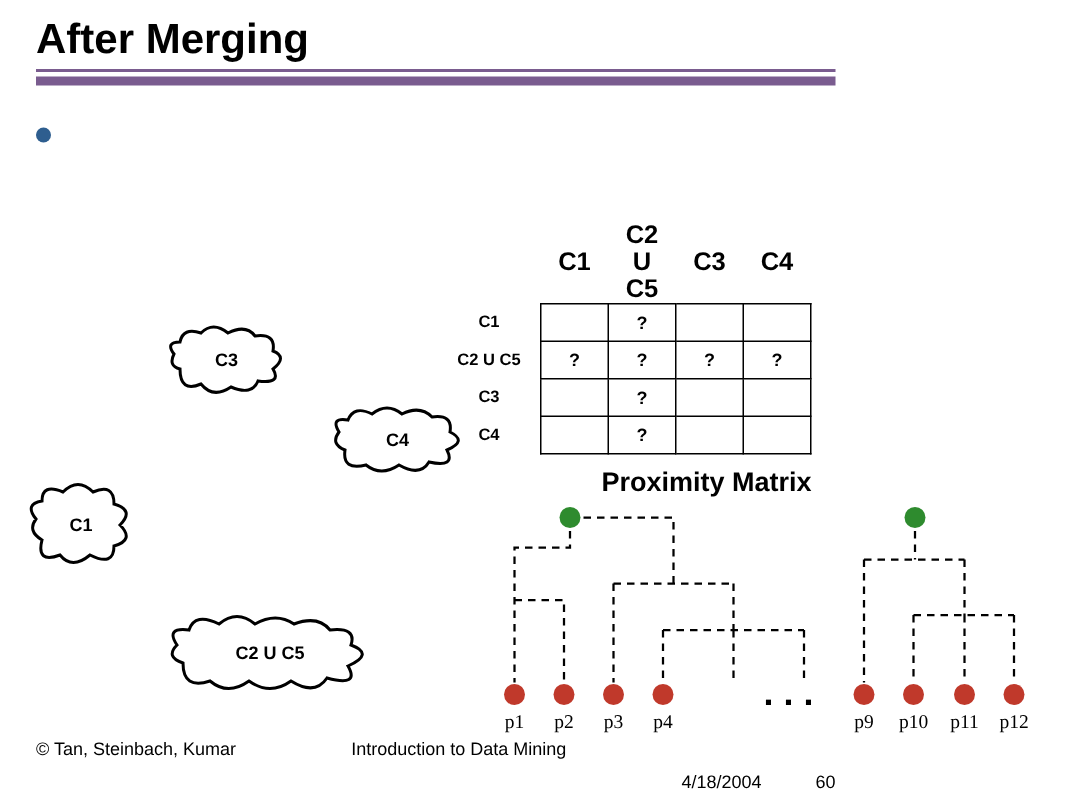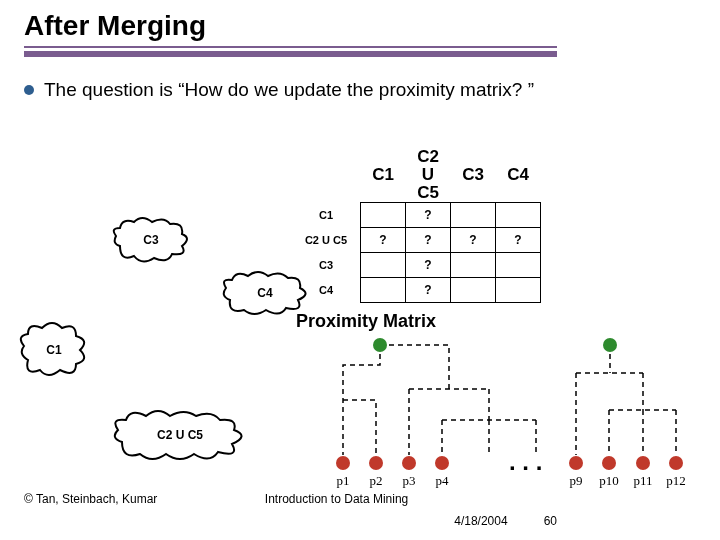--- a/index.html
+++ b/index.html
@@ -55,21 +55,21 @@
   }
   .pm table { border-collapse: collapse; }
   .pm th, .pm td {
     text-align: center;
     padding: 0;
   }
   .pm .chdr { width: 44px; height: 34px; font-size: 17px; line-height: 1.05; }
   .pm .rhdr { width: 60px; height: 24px; text-align: center; padding-right: 4px; font-size: 11px; }
   .pm .cell { width: 44px; height: 24px; border: 1px solid #000; }
   .pm-caption {
-    text-align: left;
+    text-align: right;
     font-size: 18px;
     font-weight: bold;
     margin-top: 8px;
   }
   
   .cloud {
     position: absolute;
     font-size: 12px;
     font-weight: bold;
   }
@@ -94,39 +94,38 @@
   .footer {
     position: absolute;
     left: 0; right: 0; bottom: 12px;
     display: flex;
     justify-content: space-between;
     align-items: center;
     font-size: 12px;
     padding: 0 24px;
     gap: 46px;
   }
-  .footer .mid { flex: 1; text-align: right; }
+  .footer .mid { flex: 1; text-align: center; }
   .footer .right { display: flex; gap: 36px; margin-top: 44px; }
 </style>
 </head>
 <body>
 
 <div class="slide">
 
   <div class="title">After Merging</div>
   <div class="rule-wrap">
     <div class="rule-top"></div>
       <div class="rule-gap"></div>
       <div class="rule-bot"></div>
   </div>
 
   <div class="body">
     <div class="bullet-row">
       <div class="bullet-dot"></div>
-      <div>The question is “How do we update the proximity matrix? ”</div>
     </div>
   </div>
 
   <div class="pm">
     <table>
       <tbody>
           <tr>
         <th class="rhdr"></th>
         <th class="chdr">C1</th>
         <th class="chdr"><span></span>C2<br>U<br>C5</th>

